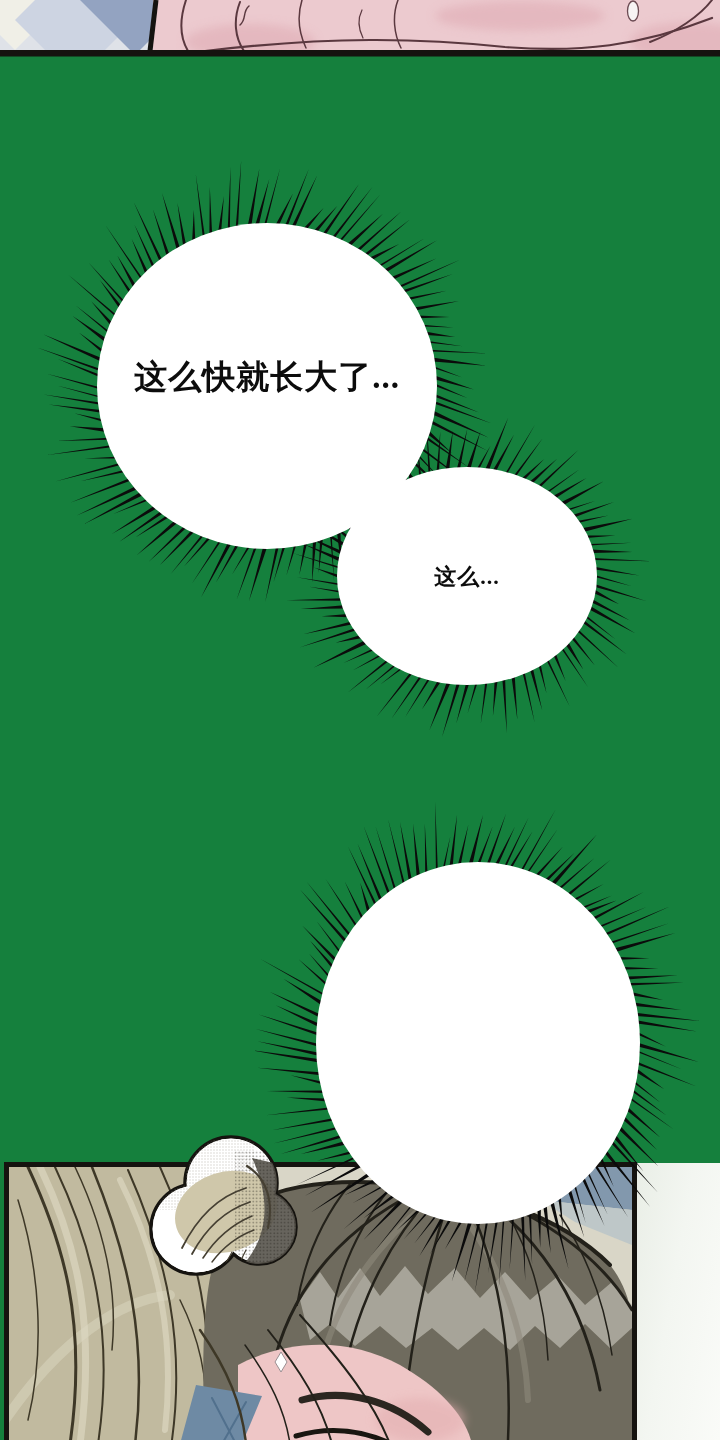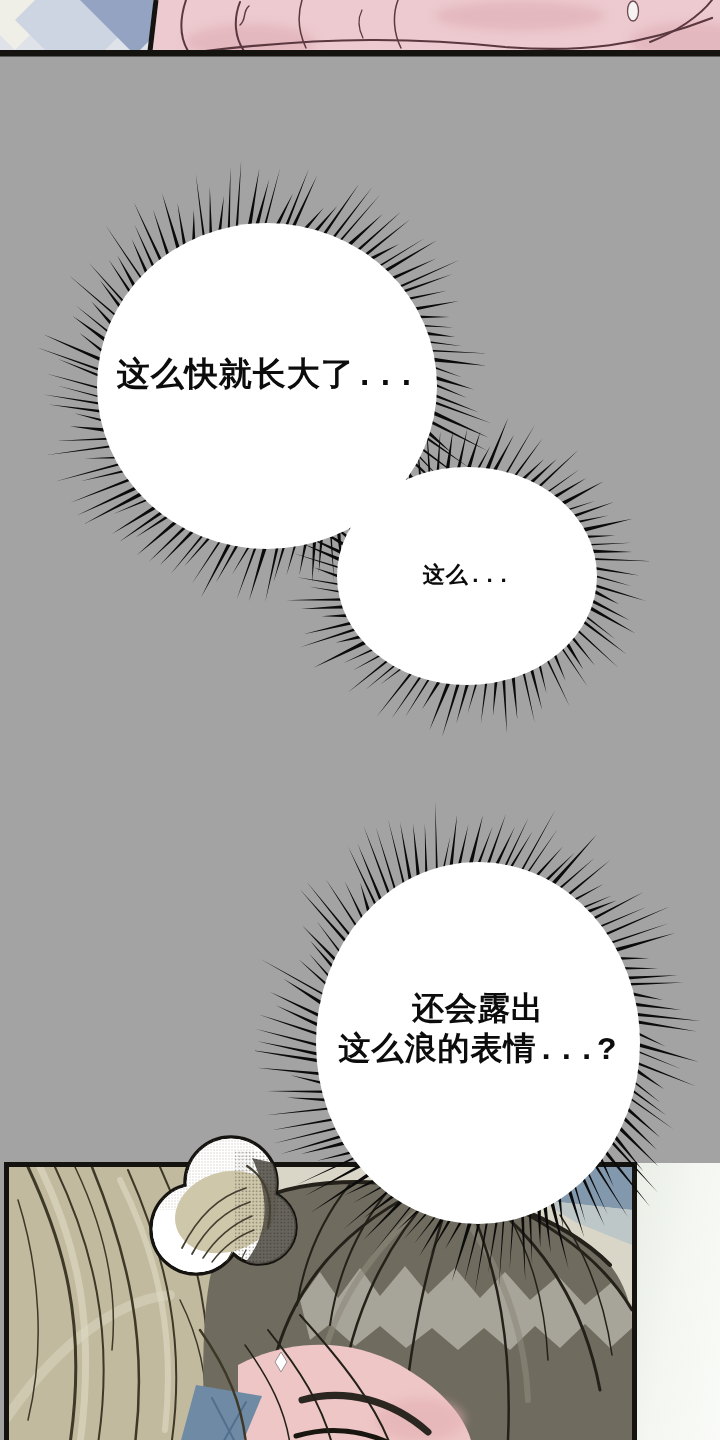--- a/index.html
+++ b/index.html
@@ -1,17 +1,17 @@
 <!DOCTYPE html>
 <html style="--ink: #15130f; --skin_pink: #eccacf; --skin_shade: #e2b2ba; --skin_line: #5a383f; --blonde: #c1ba9f; --blonde_line: #3e3827; --blonde_hi: #dcd7c1; --brown: #6f6b5e; --brown_line: #23211a; --brown_hi: #b5b3a8; --brown_mid: #8d897b; --bg_beige: #d9d6c7; --blue_band: #8298ad; --blue_band_hi: #bac5c8; --face_pink: #eec6c6; --face_shade: #e3aeb0; --blue_patch: #6e8aa4; --blue_patch_dark: #51708d; --ear_tan: #cfc7aa; --ear_dark: #57534b; --checker_c1: #f0efe7; --checker_c2: #cdd4e2; --checker_c3: #93a3c1; --checker_c4: #e9e6d7; --checker_c5: #d7dbe3; --checker_c6: #bfc8d9; --checker_bg: #dfe2e8;"><head>
 <meta charset="utf-8">
 <style>
   html,body{margin:0;padding:0;background:#fff;}
-  .page{position:relative;width:720px;height:1440px;background:#a3a3a3;overflow:hidden;
-        font-family:Liberation Mono, monospace;}
+  .page{position:relative;width:720px;height:1440px;background:#15803d;overflow:hidden;
+        font-family:Liberation Serif, serif;}
   .bg-right{position:absolute;left:634px;top:1163px;width:86px;height:277px;
             background:linear-gradient(100deg,#e9eee6 0%,#f3f6f1 45%,#fafbf8 100%);}
   svg.art{position:absolute;left:0;top:0;}
   .txt{position:absolute;transform:translate(-50%,-50%);text-align:center;color:#0c0c0c;
        font-weight:700;letter-spacing:1px;white-space:nowrap;line-height:40px;}
   
   .f-skin{fill:var(--skin_pink)} .f-shade{fill:var(--skin_shade)}
   .s-skinline{stroke:var(--skin_line);fill:none;stroke-linecap:round}
   .f-ink{fill:var(--ink)}
   .f-blonde{fill:var(--blonde)}
@@ -189,18 +189,14 @@
         <ellipse cx="478" cy="1043" rx="162" ry="181" fill="#ffffff"></ellipse>
       </g>
   </svg>
 
   <div class="txt" style="left:267px;top:377px;font-size:33px;">
     <div>这么快就长大了...</div>
   </div>
   <div class="txt" style="left:467px;top:577px;font-size:22px;">
     <div>这么...</div>
   </div>
-  <div class="txt" style="left:478px;top:1031px;font-size:32px;">
-    <div>还会露出</div>
-    <div>这么浪的表情...?</div>
-  </div>
 
 </div>
 
 </body></html>

